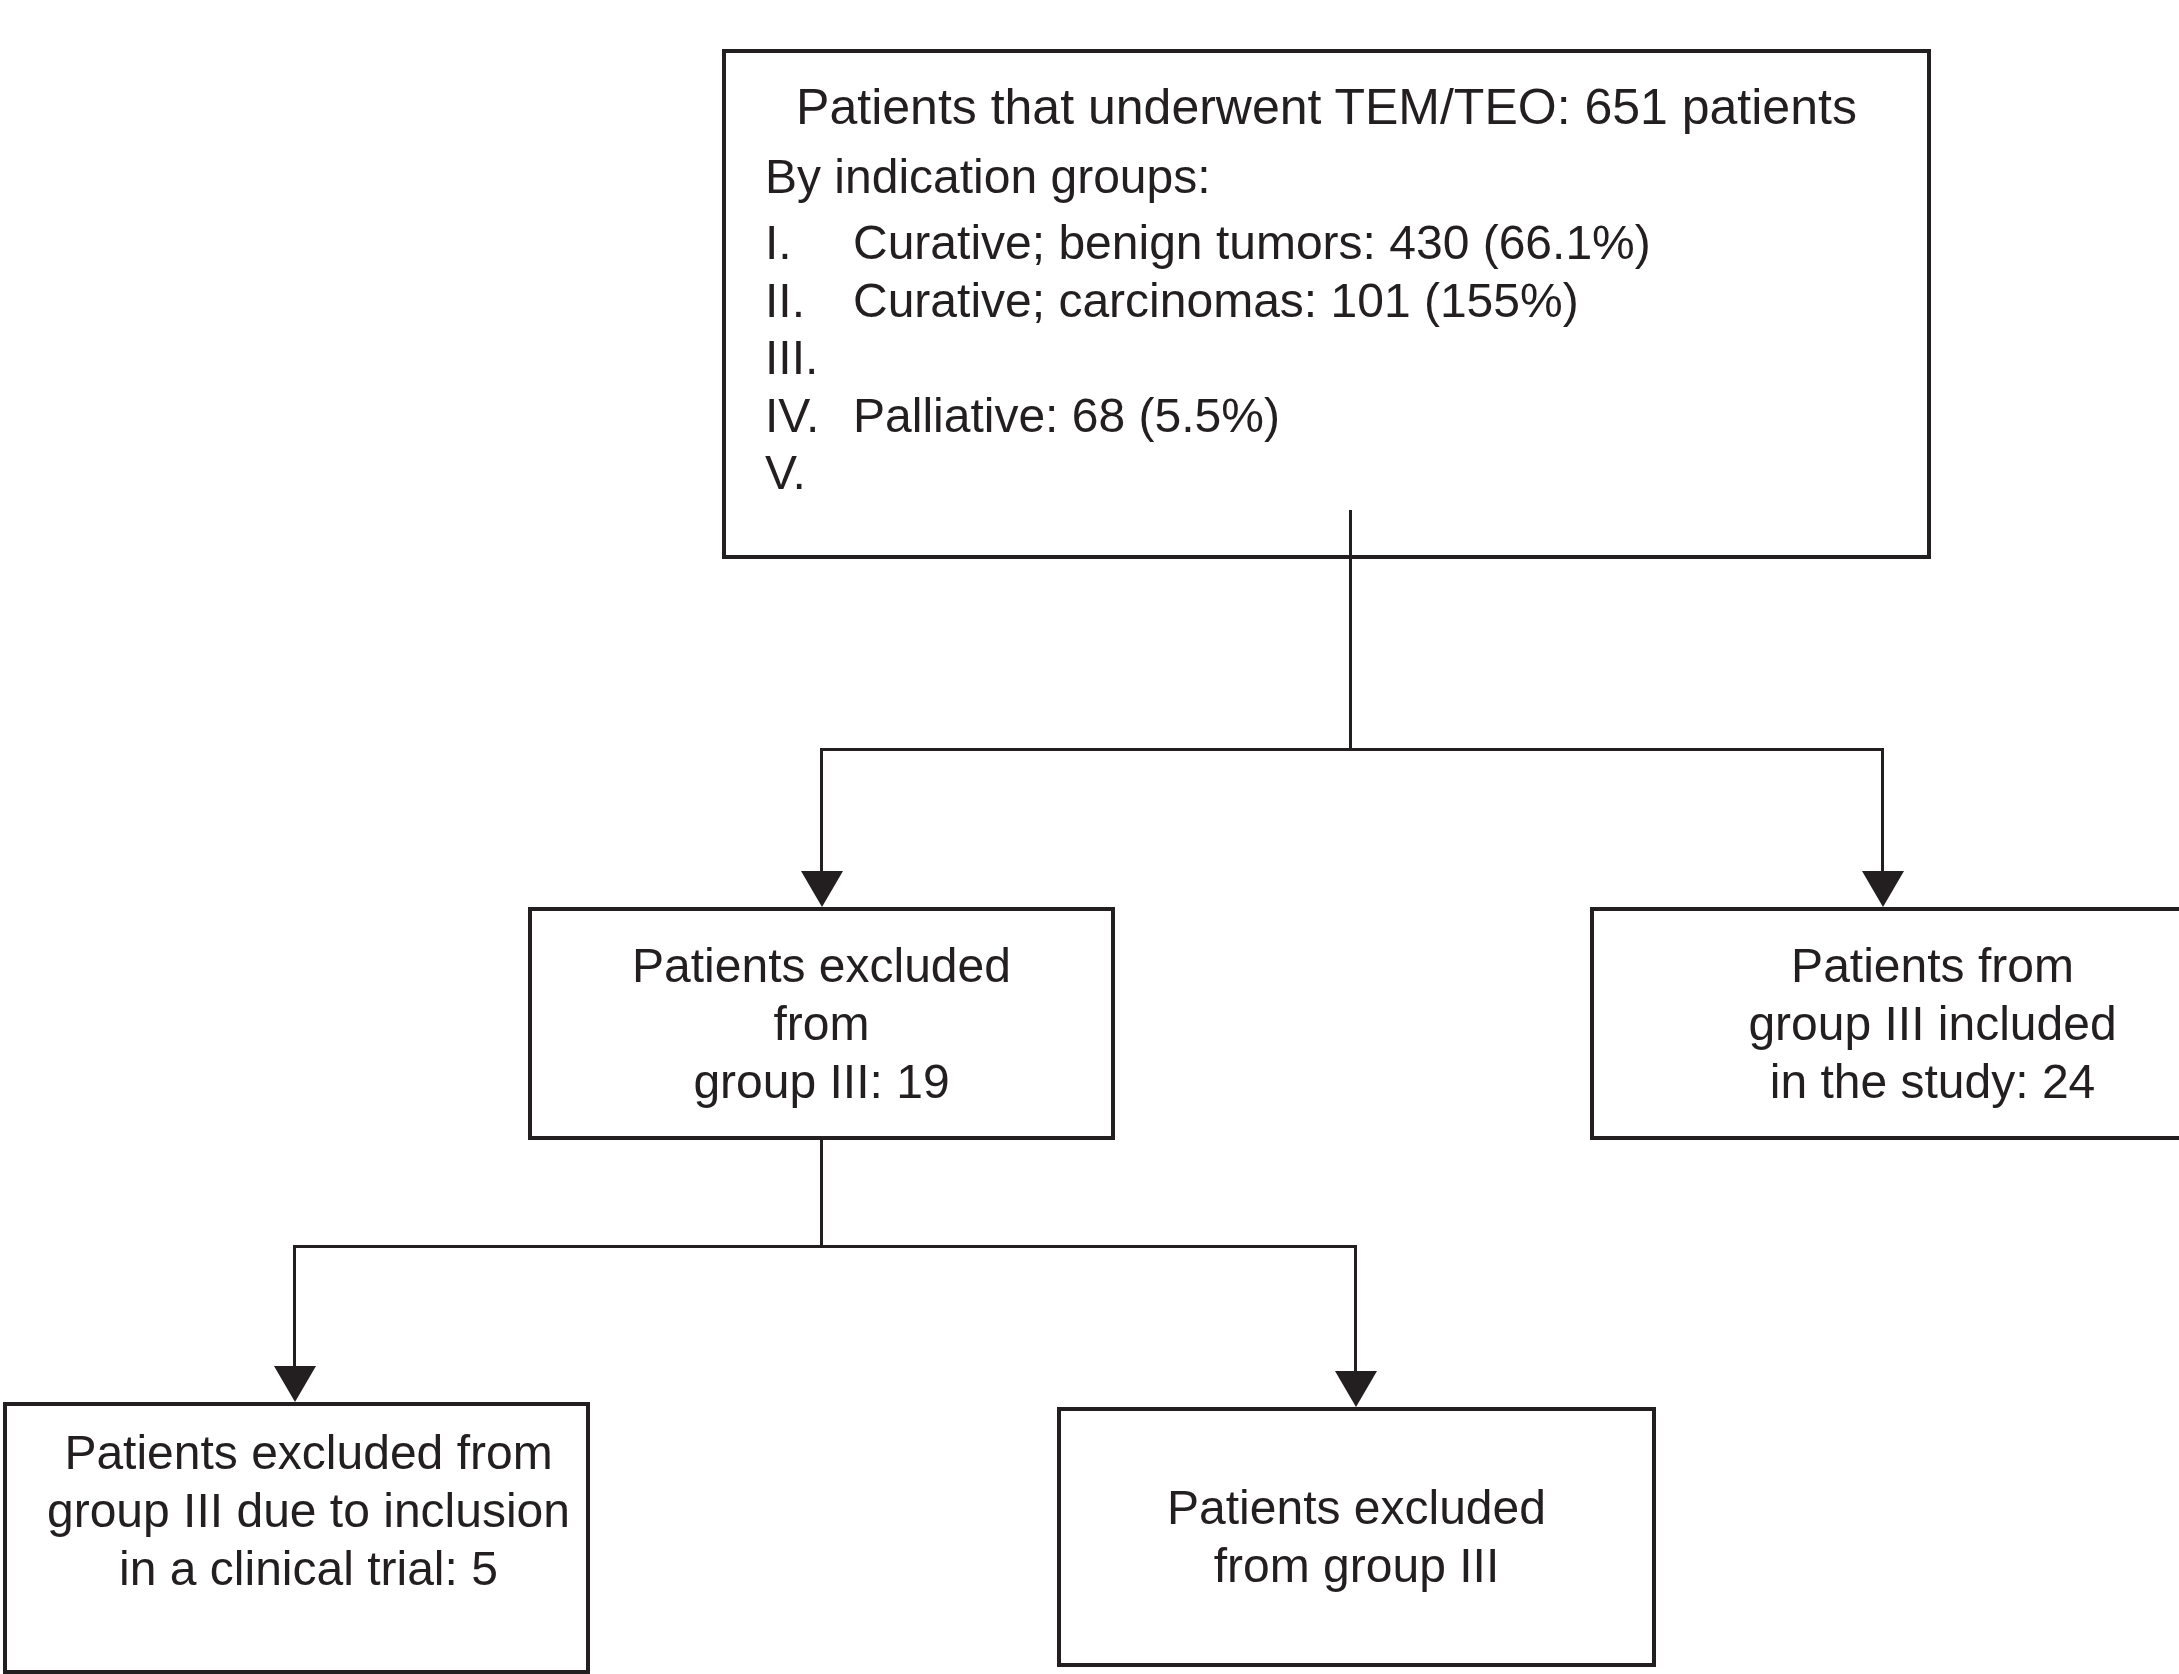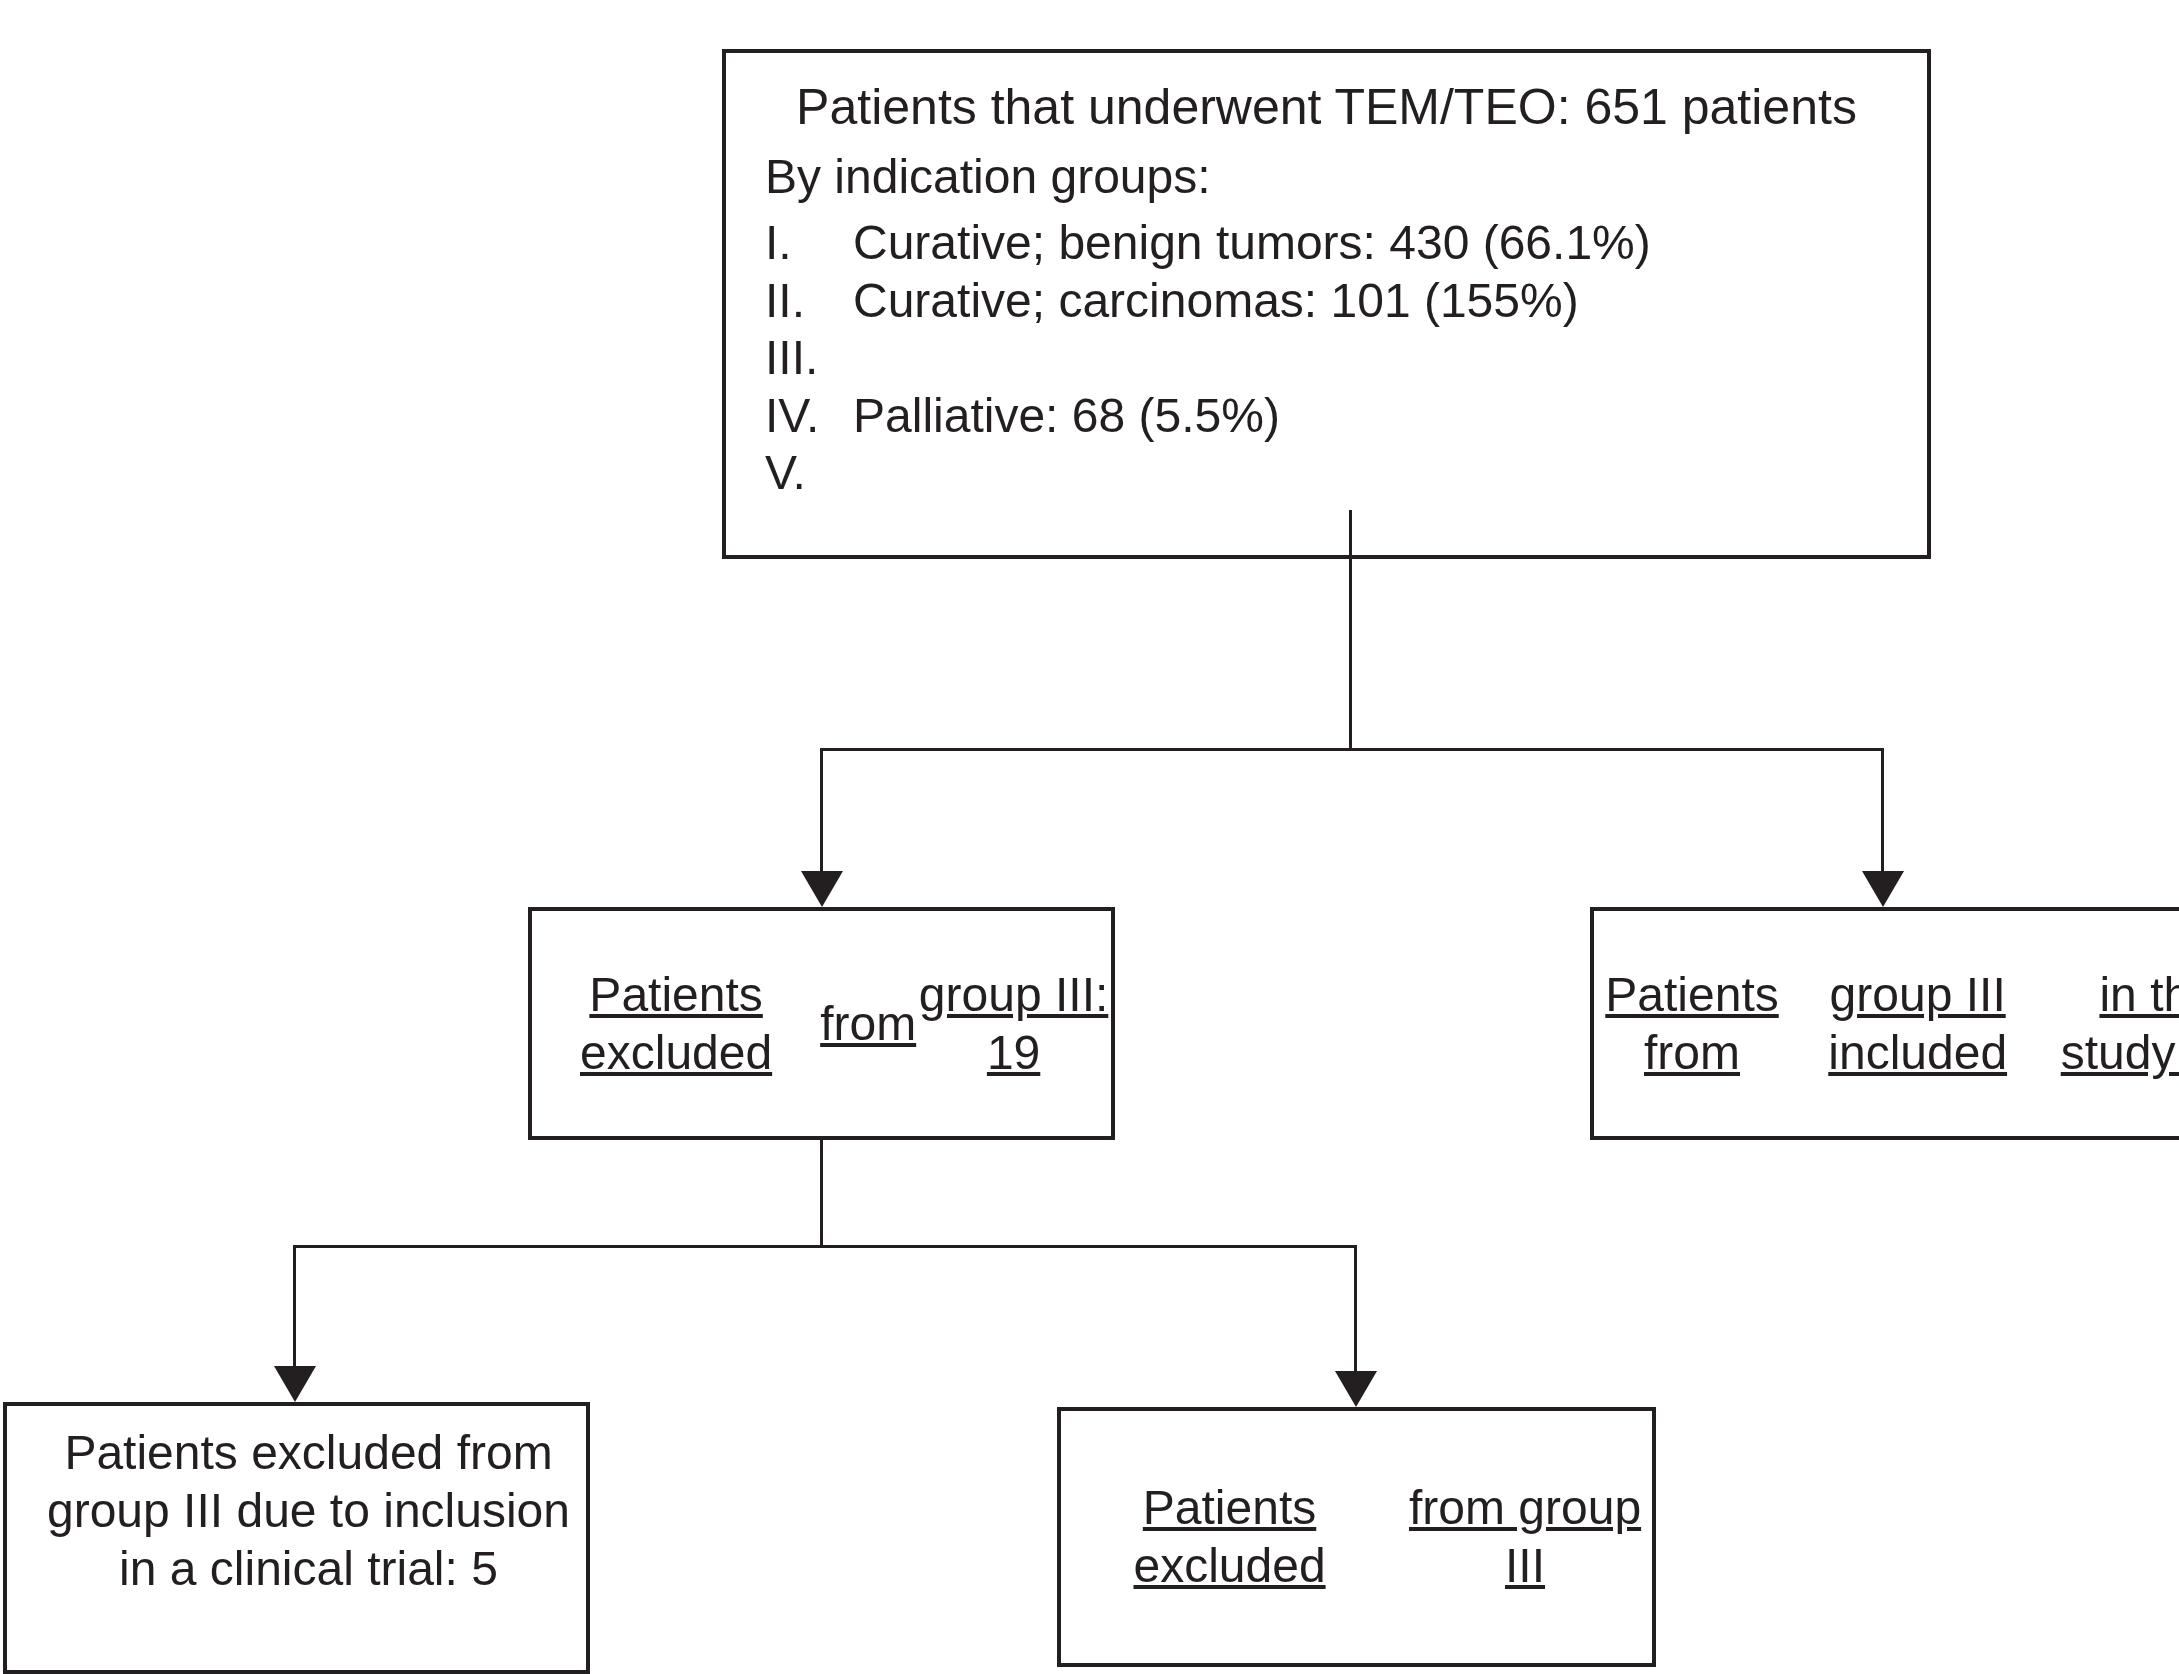--- a/index.html
+++ b/index.html
@@ -51,25 +51,24 @@
   .top-box .indication-list li{
     display:flex;
     line-height:57.5px;
   }
   .top-box .numeral{
     flex:0 0 88px;
   }
   
   .center-box{
     display:flex;
-    flex-direction:row;
+    flex-direction:column;
     align-items:center;
     justify-content:center;
     text-align:center;
-    text-decoration:underline;
   }
   .mid-left-box{  left:528px;  top:907px;  width:587px; height:233px; }
   .mid-right-box{ left:1590px; top:907px;  width:685px; height:233px; }
   .bot-left-box{
     left:3px; top:1402px; width:587px; height:272px;
     text-align:center;
     padding-top:18px;
     padding-left:24px;
   }
   .bot-right-box{ left:1057px; top:1407px; width:599px; height:260px; }

